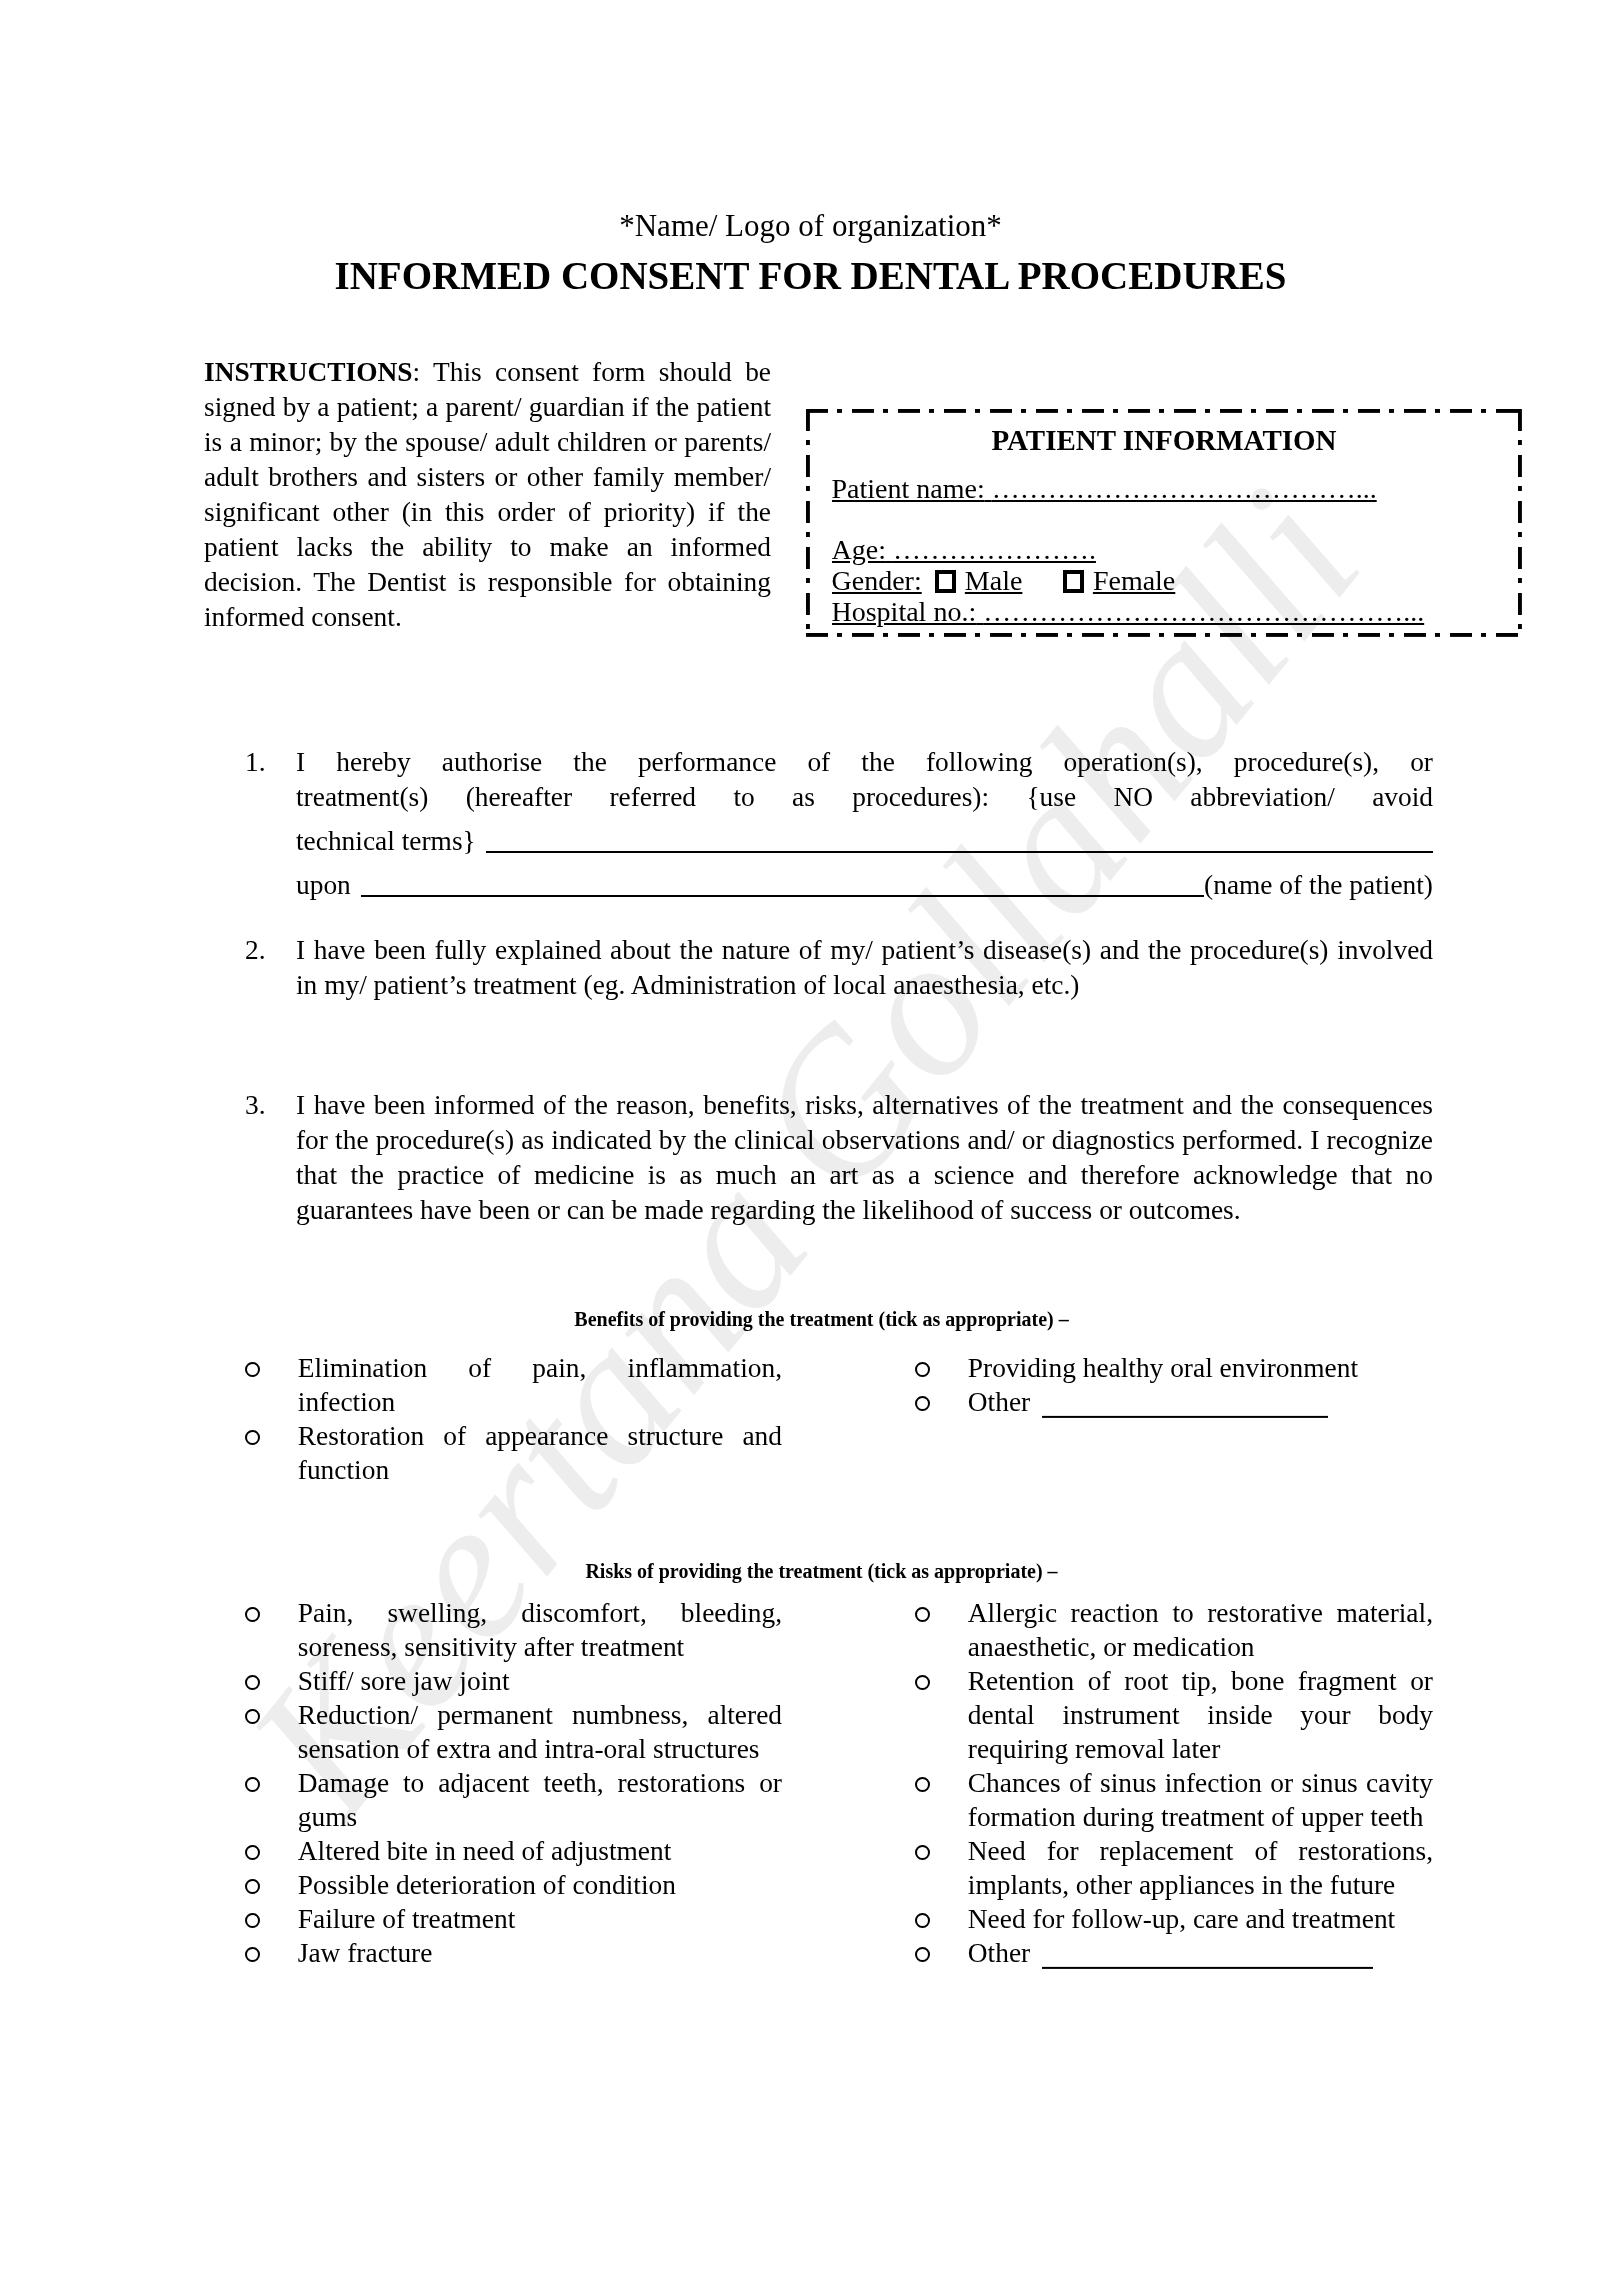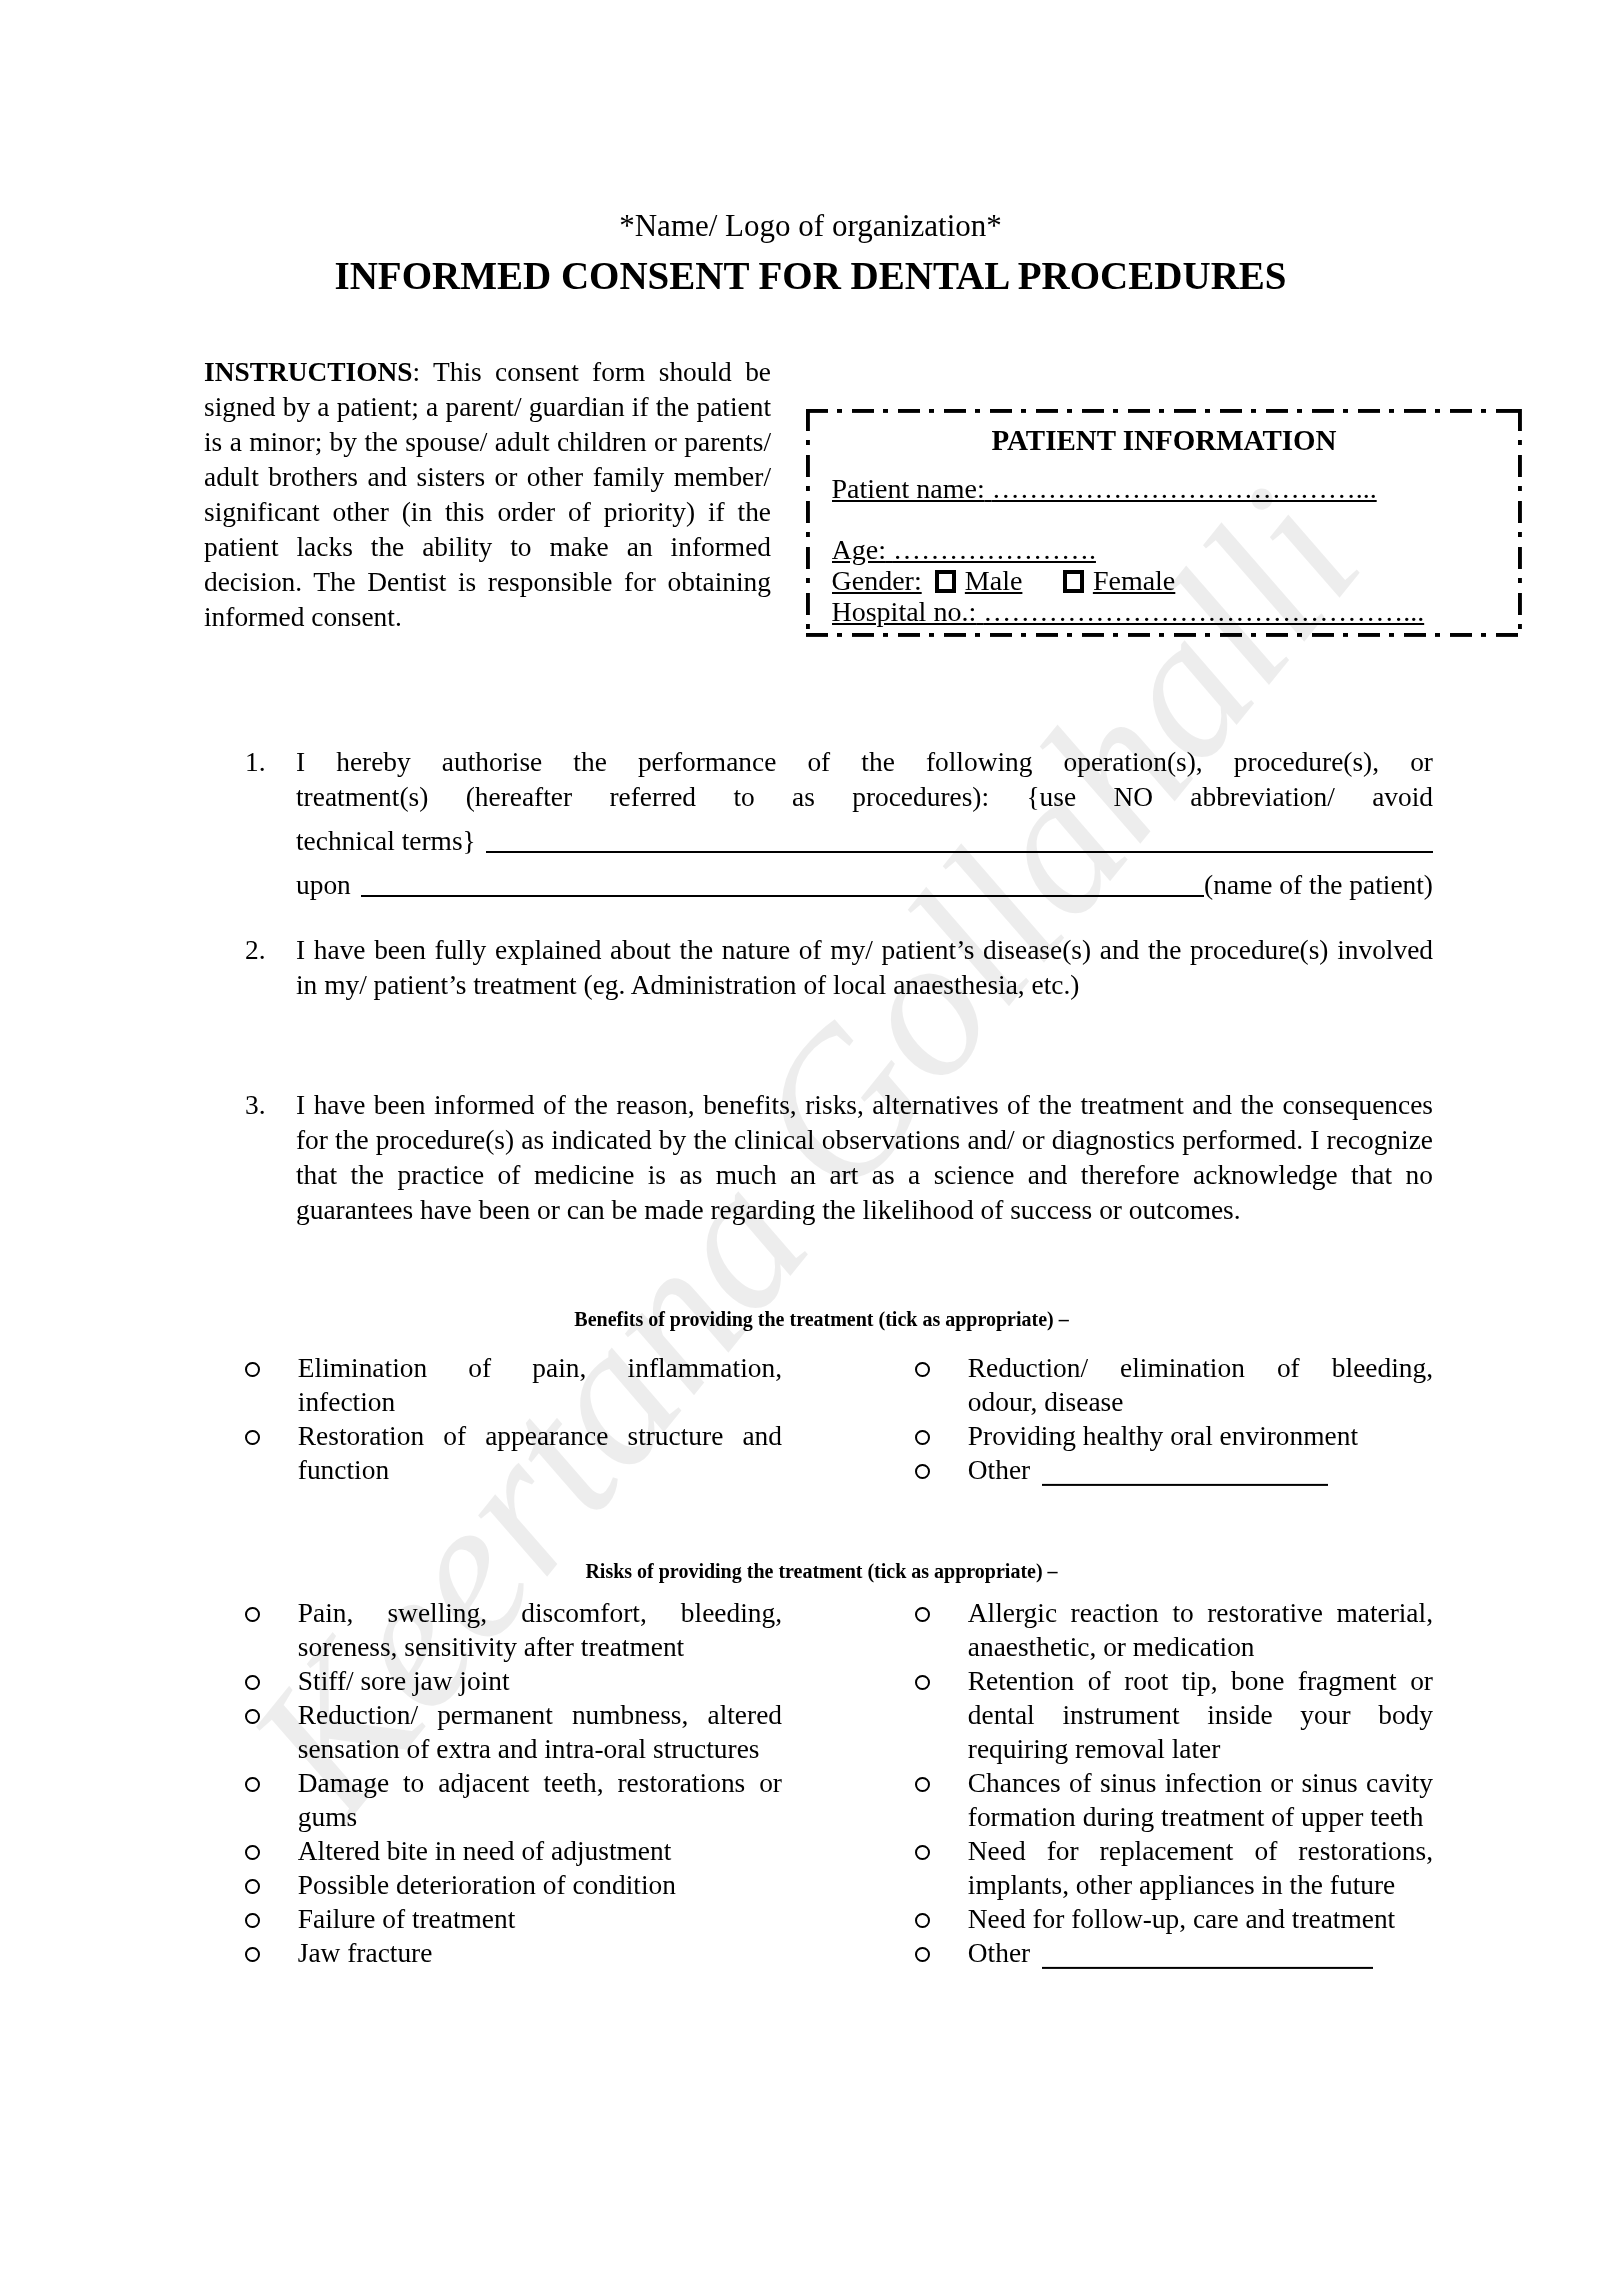--- a/index.html
+++ b/index.html
@@ -205,24 +205,20 @@
           <div class="btext">Elimination of pain, inflammation, infection</div>
         </div>
       <div class="bullet">
           <span class="bcircle"></span>
           <div class="btext">Restoration of appearance structure and function</div>
         </div>
     </div>
     <div class="col-right">
       <div class="bullet">
           <span class="bcircle"></span>
-          <div class="btext">Reduction/ elimination of bleeding, odour, disease</div>
-        </div>
-      <div class="bullet">
-          <span class="bcircle"></span>
           <div class="btext">Providing healthy oral environment</div>
         </div>
       <div class="bullet">
           <span class="bcircle"></span>
           <div class="btext other-line"><span>Other</span><span class="blank blank-benefit"></span></div>
         </div>
     </div>
   </div>
 
   <div class="layer sec-heading risks-heading">Risks of providing the treatment (tick as appropriate) –</div>

